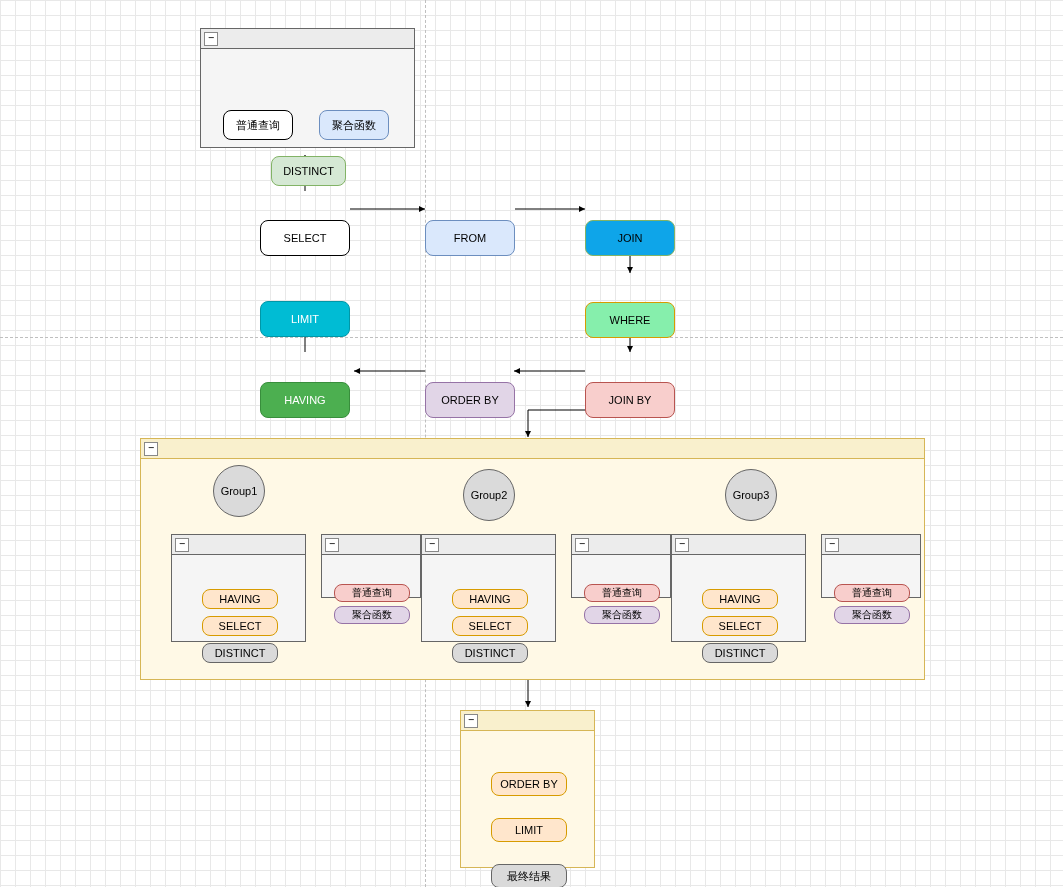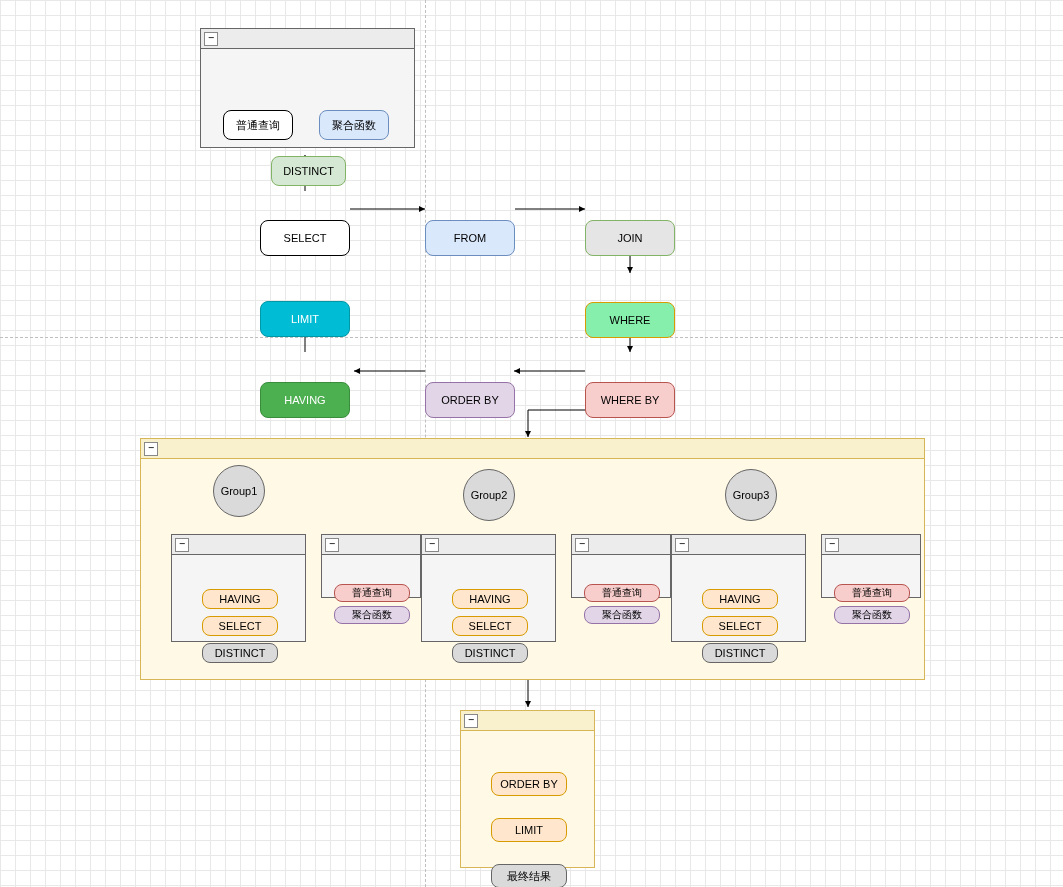--- a/index.html
+++ b/index.html
@@ -54,21 +54,21 @@
     background: #ececec;
   }
   .collapse-btn {
     position:absolute; top:3px; left:3px; width:12px; height:12px;
     border:1px solid #888; background:#fff; font-size:10px; line-height:10px;
     text-align:center; font-family:monospace; cursor:pointer;
   }
   
   .c-white   { background:#ffffff; border-color:#000000; color:#000; }
   .c-blue    { background:#dae8fc; border-color:#6c8ebf; color:#000; }
-  .c-green   { background:#e5e5e5; border-color:#82b366; color:#000; }
+  .c-green   { background:#0ea5e9; border-color:#82b366; color:#000; }
   .c-orange  { background:#86efac; border-color:#d79b00; color:#000; }
   .c-pink    { background:#f8cecc; border-color:#b85450; color:#000; }
   .c-purple  { background:#e1d5e7; border-color:#9673a6; color:#000; }
   .c-cyan    { background:#00bcd4; border-color:#0097a7; color:#fff; }
   .c-deepgrn { background:#4caf50; border-color:#388e3c; color:#fff; }
   .c-limitO  { background:#ffe6cc; border-color:#d79b00; color:#000; }
   .c-grey    { background:#dadada; border-color:#666666; color:#000; }
   .c-greenlt { background:#d5e8d4; border-color:#82b366; color:#000; }
   .c-yellowc { background:#fff9e6; border-color:#d6b656; }
   .c-greyc   { background:#f5f5f5; border-color:#666666; }
@@ -128,21 +128,21 @@
     <div class="node c-blue" style="left:118px; top:52px; width:70px; height:30px;">聚合函数</div>
     <div class="node c-greenlt" style="left:70px; top:98px; width:75px; height:30px;">DISTINCT</div>
   </div>
 
   <div class="node c-white" style="left:260px; top:191px; width:90px; height:36px;">SELECT</div>
   <div class="node c-blue" style="left:425px; top:191px; width:90px; height:36px;">FROM</div>
   <div class="node c-green" style="left:585px; top:191px; width:90px; height:36px;">JOIN</div>
 
   <div class="node c-orange" style="left:585px; top:273px; width:90px; height:36px;">WHERE</div>
 
-  <div class="node c-pink" style="left:585px; top:353px; width:90px; height:36px;">WHERE BY</div>
+  <div class="node c-pink" style="left:585px; top:353px; width:90px; height:36px;">JOIN BY</div>
   <div class="node c-purple" style="left:425px; top:353px; width:90px; height:36px;">ORDER BY</div>
   <div class="node c-deepgrn" style="left:260px; top:353px; width:90px; height:36px;">HAVING</div>
   <div class="node c-cyan" style="left:260px; top:272px; width:90px; height:36px;">LIMIT</div>
 
   <div class="container-box c-yellowc" style="left:140px; top:438px; width:785px; height:242px;">
     <div class="container-title" style="border-color:#d6b656; background:#f9f0cd;">
       <div class="collapse-btn">−</div>
     </div>
 
     <div class="circle-node" style="left:72px; top:26px; width:50px; height:50px;">Group1</div>

